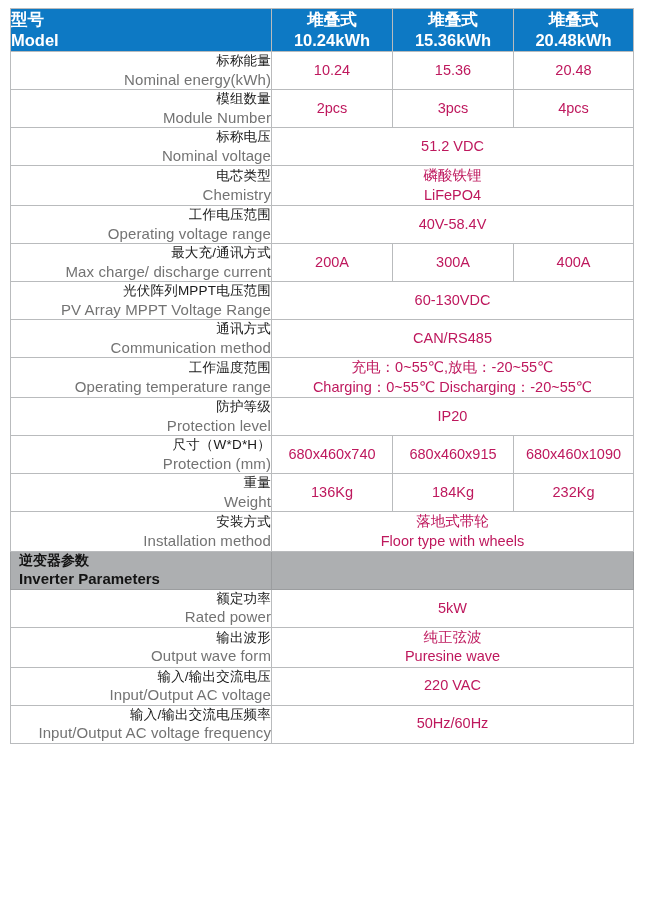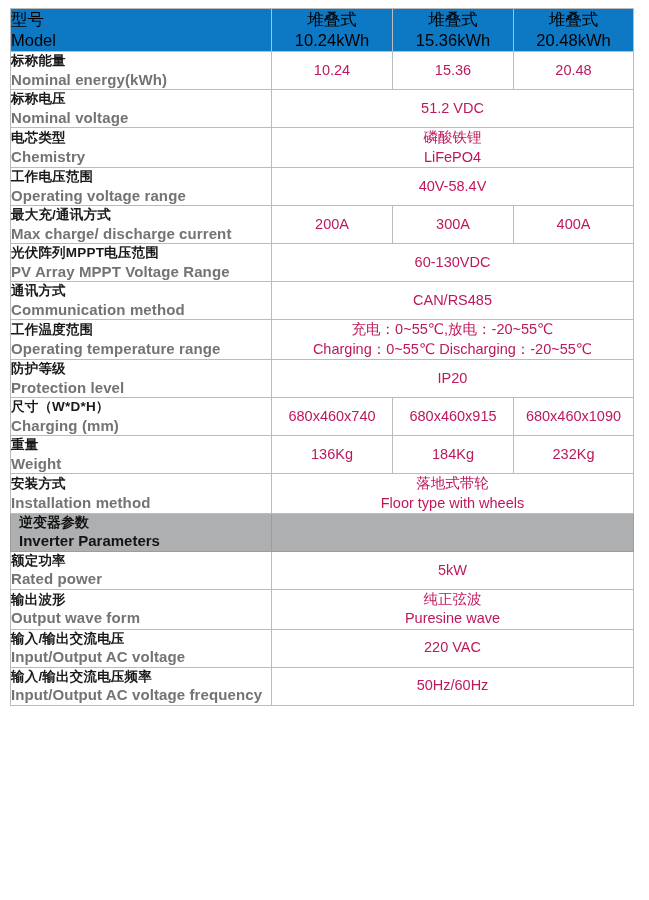--- a/index.html
+++ b/index.html
@@ -39,45 +39,44 @@
 
   table.spec td, table.spec th {
     border: 1px solid #b9bbbd;
     padding: 0;
     vertical-align: middle;
   }
 
   
   thead th {
     background: #0d79c4;
-    color: #000000;
-    font-weight: normal;
+    color: #ffffff;
+    font-weight: bold;
     border-color: #b9bbbd;
     margin-left: 47px;
   }
   .hdr-label {
     text-align: left;
     padding: 9px 0 10px 12px;
     line-height: 1.28;
     font-size: 16.5px;
   }
   .hdr-model {
     text-align: center;
     padding: 9px 4px 10px 4px;
     line-height: 1.28;
     font-size: 16.5px;
   }
   .hdr-line { display: block; white-space: nowrap; }
 
   
   .label-cell {
-    text-align: left;
+    text-align: right;
     padding: 7px 6px 8px 11px;
     line-height: 1.3;
-    font-weight: bold;
   }
   .lbl-cn {
     display: block;
     font-size: 13.5px;
     color: #1a1a1a;
     letter-spacing: 0.2px;
   }
   .lbl-en {
     display: block;
     font-size: 15px;
@@ -156,20 +155,29 @@
           <td class="label-cell">
             <span class="lbl-cn">标称能量</span>
             <span class="lbl-en">Nominal energy(kWh)</span>
           </td>
           <td class="val-cell">10.24</td>
           <td class="val-cell">15.36</td>
           <td class="val-cell">20.48</td>
         </tr>
         <tr>
           <td class="label-cell">
+            <span class="lbl-cn">模组数量</span>
+            <span class="lbl-en">Module Number</span>
+          </td>
+          <td class="val-cell">2pcs</td>
+          <td class="val-cell">3pcs</td>
+          <td class="val-cell">4pcs</td>
+        </tr>
+        <tr>
+          <td class="label-cell">
             <span class="lbl-cn">标称电压</span>
             <span class="lbl-en">Nominal voltage</span>
           </td>
           <td class="val-cell" colspan="3">
             <span class="v-line">51.2 VDC</span>
           </td>
         </tr>
         <tr>
           <td class="label-cell">
             <span class="lbl-cn">电芯类型</span>
@@ -231,21 +239,21 @@
             <span class="lbl-cn">防护等级</span>
             <span class="lbl-en">Protection level</span>
           </td>
           <td class="val-cell" colspan="3">
             <span class="v-line">IP20</span>
           </td>
         </tr>
         <tr>
           <td class="label-cell">
             <span class="lbl-cn">尺寸（W*D*H）</span>
-            <span class="lbl-en">Charging (mm)</span>
+            <span class="lbl-en">Protection (mm)</span>
           </td>
           <td class="val-cell">680x460x740</td>
           <td class="val-cell">680x460x915</td>
           <td class="val-cell">680x460x1090</td>
         </tr>
         <tr>
           <td class="label-cell">
             <span class="lbl-cn">重量</span>
             <span class="lbl-en">Weight</span>
           </td>

